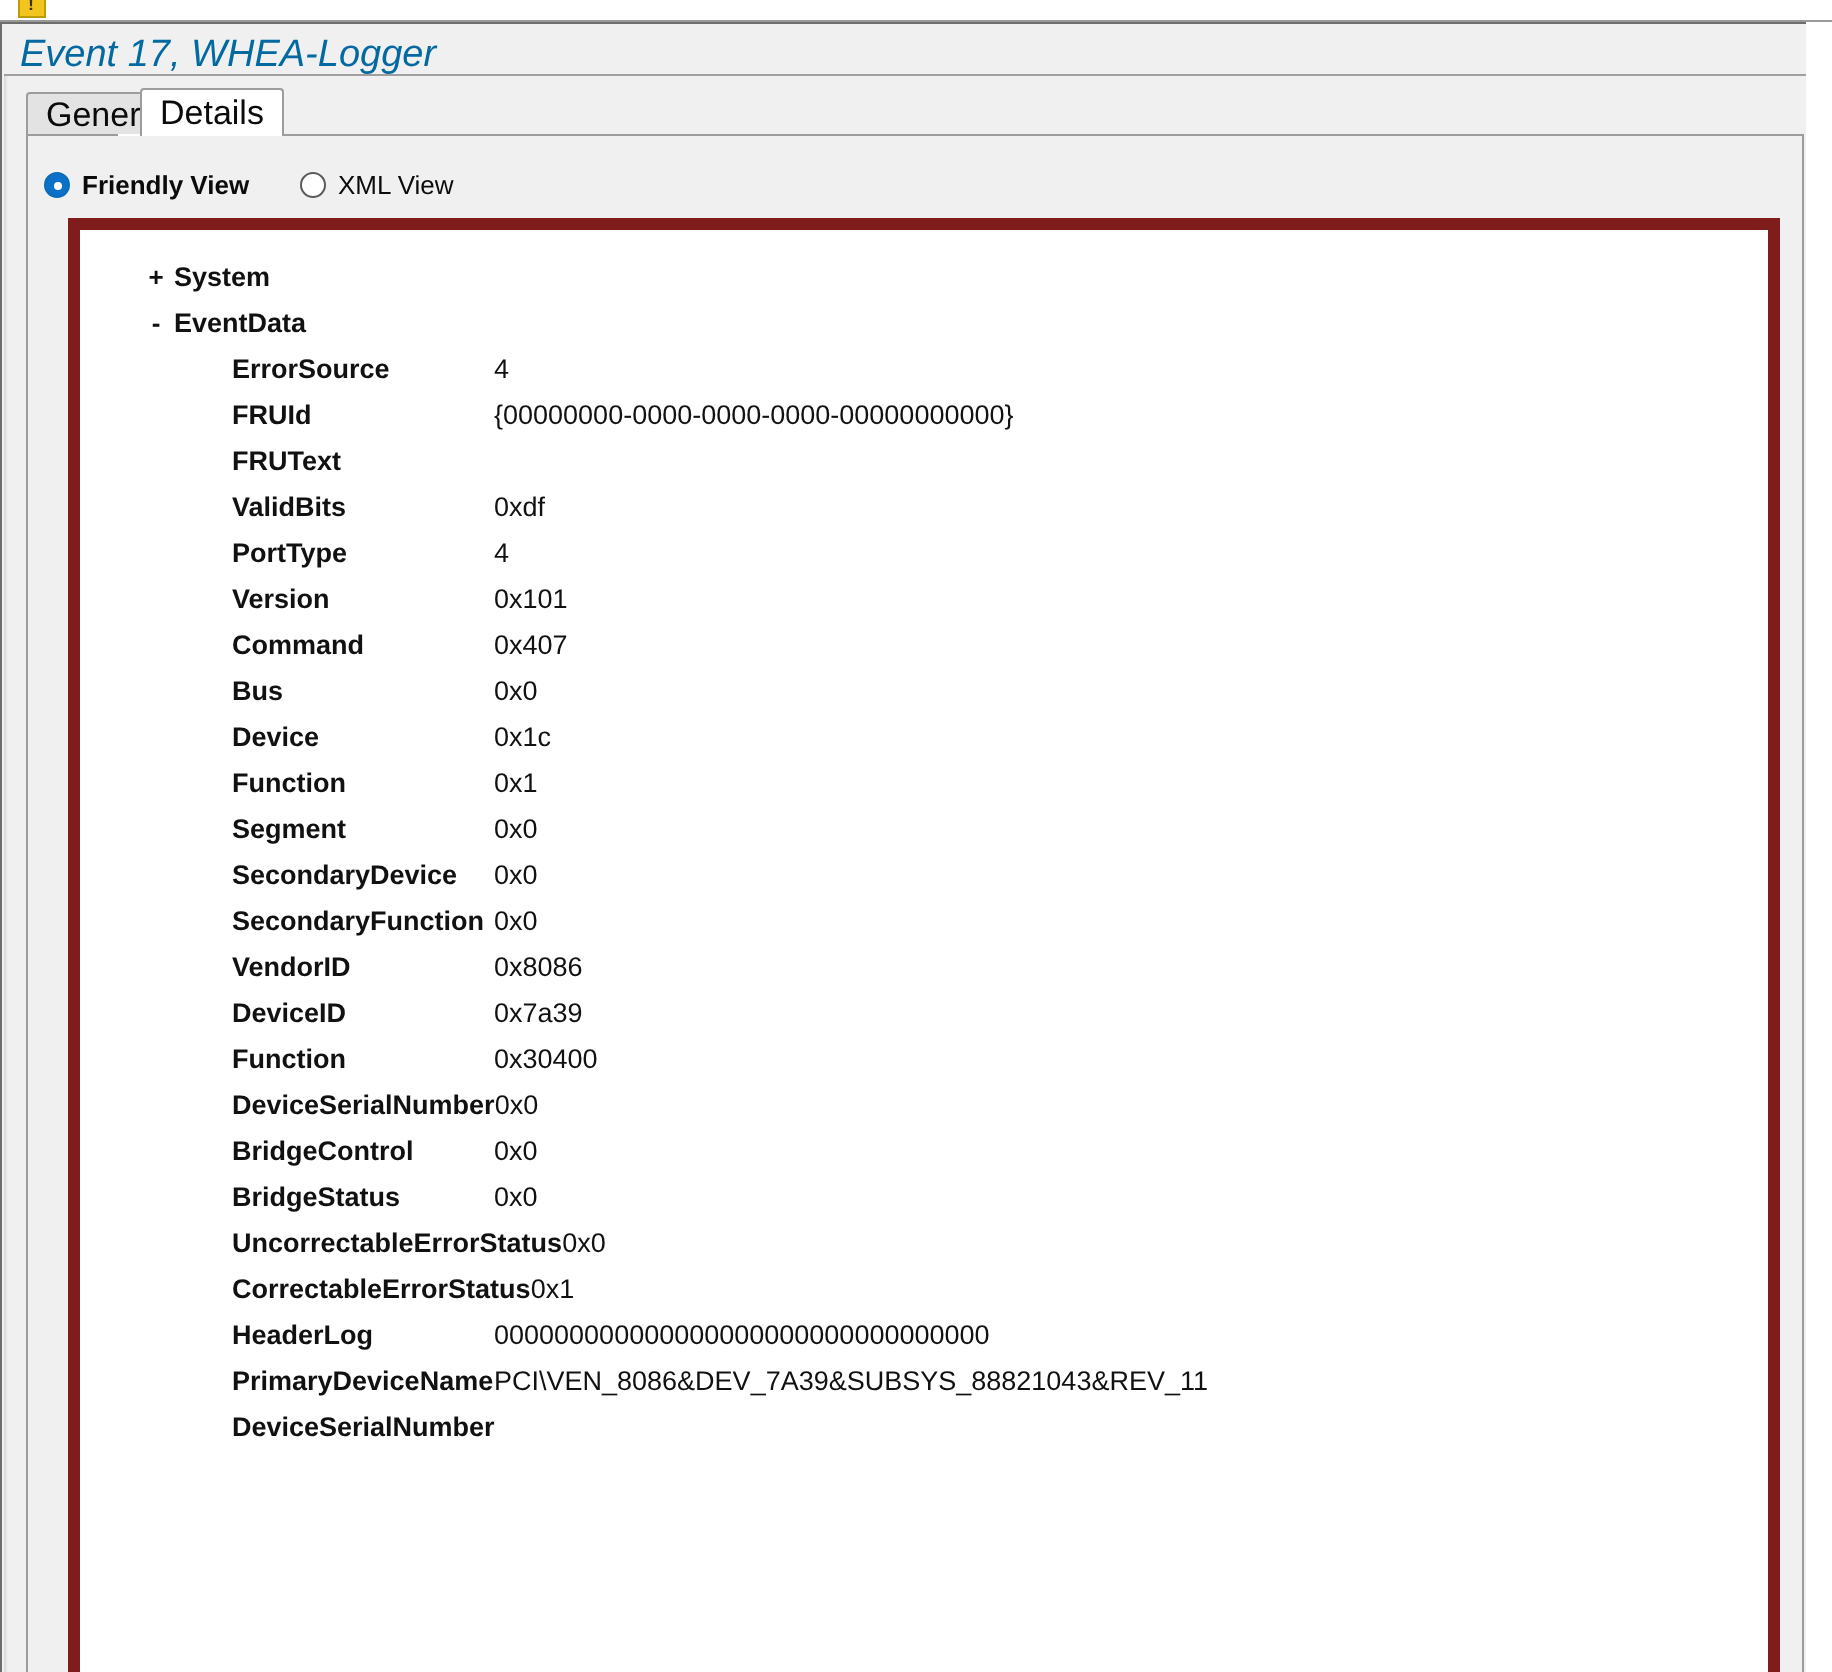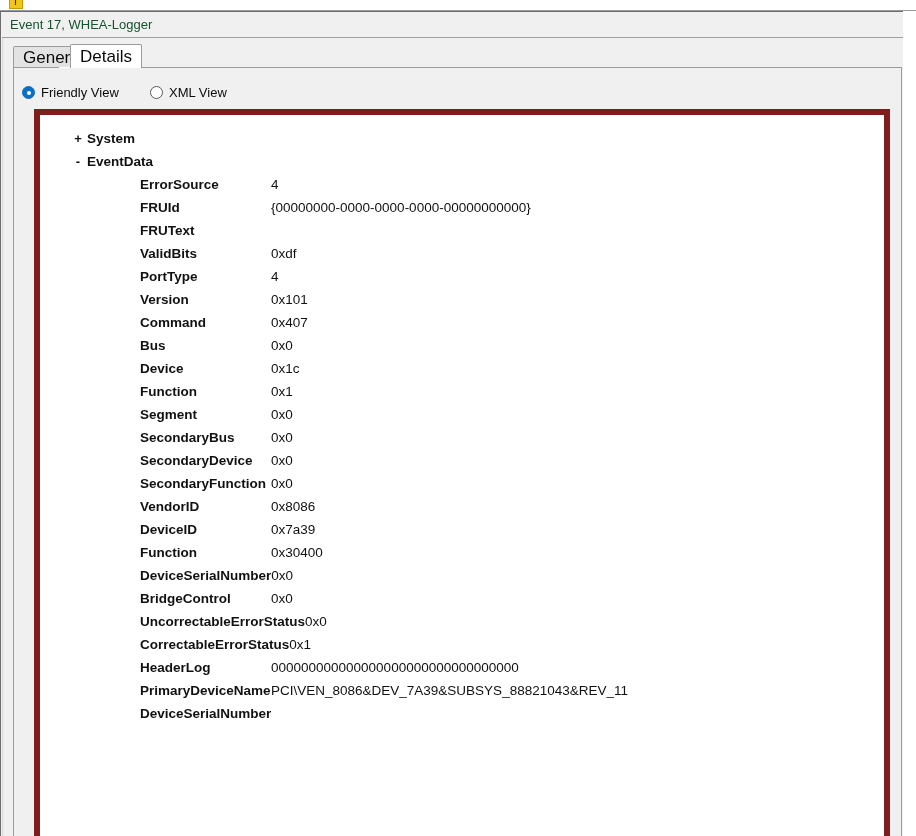--- a/index.html
+++ b/index.html
@@ -83,23 +83,24 @@
     left: 1px; top: 0;
     right: 0;
     height: 26px;
     background: #f0f0f0;
     border-bottom: 1px solid #9f9f9f;
     box-sizing: border-box;
   }
   .dialog-title {
     position: absolute;
     left: 8px; top: 5px;
-    font-size: 13px;
-    color: #14532d;
-    white-space: nowrap;
+    font-size: 19px;
+    color: #0369a1;
+    white-space: nowrap;
+    font-style: italic;
   }
 
   
   .tabstrip {
     position: absolute;
     left: 12px; top: 32px;
     width: 889px;
     height: 24px;
   }
   .tab {
@@ -150,21 +151,21 @@
     position: absolute;
     left: 8px; top: 17px;
     height: 20px;
   }
   .radio {
     position: absolute;
     top: 0;
     height: 18px;
     white-space: nowrap;
   }
-  .radio-friendly { left: 0; }
+  .radio-friendly { left: 0; font-weight: bold; }
   .radio-xml { left: 128px; }
   .radio-mark {
     display: inline-block;
     width: 13px; height: 13px;
     border-radius: 50%;
     border: 1px solid #5a5a5a;
     background: #ffffff;
     box-sizing: border-box;
     vertical-align: -2px;
     margin-right: 6px;
@@ -222,21 +223,21 @@
   .node-name {
     font-weight: bold;
     font-size: 13.5px;
     color: #111111;
   }
 
   .field-row {
     height: 23px;
     line-height: 23px;
     white-space: nowrap;
-    padding-left: 100px;
+    padding-left: 76px;
     font-size: 13.5px;
   }
   .field-name {
     display: inline-block;
     font-weight: bold;
     color: #111111;
     min-width: 131px;
     font-size: 13.5px;
   }
   .field-value {
@@ -288,28 +289,28 @@
           <div class="field-row"><span class="field-name">FRUId</span><span class="field-value">{00000000-0000-0000-0000-00000000000}</span></div>
           <div class="field-row"><span class="field-name">FRUText</span><span class="field-value"></span></div>
           <div class="field-row"><span class="field-name">ValidBits</span><span class="field-value">0xdf</span></div>
           <div class="field-row"><span class="field-name">PortType</span><span class="field-value">4</span></div>
           <div class="field-row"><span class="field-name">Version</span><span class="field-value">0x101</span></div>
           <div class="field-row"><span class="field-name">Command</span><span class="field-value">0x407</span></div>
           <div class="field-row"><span class="field-name">Bus</span><span class="field-value">0x0</span></div>
           <div class="field-row"><span class="field-name">Device</span><span class="field-value">0x1c</span></div>
           <div class="field-row"><span class="field-name">Function</span><span class="field-value">0x1</span></div>
           <div class="field-row"><span class="field-name">Segment</span><span class="field-value">0x0</span></div>
-          <div class="field-row"><span class="field-name">SecondaryBus</span><span class="field-value">0x0</span></div>
           <div class="field-row"><span class="field-name">SecondaryDevice</span><span class="field-value">0x0</span></div>
           <div class="field-row"><span class="field-name">SecondaryFunction</span><span class="field-value">0x0</span></div>
           <div class="field-row"><span class="field-name">VendorID</span><span class="field-value">0x8086</span></div>
           <div class="field-row"><span class="field-name">DeviceID</span><span class="field-value">0x7a39</span></div>
           <div class="field-row"><span class="field-name">Function</span><span class="field-value">0x30400</span></div>
           <div class="field-row"><span class="field-name">DeviceSerialNumber</span><span class="field-value">0x0</span></div>
           <div class="field-row"><span class="field-name">BridgeControl</span><span class="field-value">0x0</span></div>
+          <div class="field-row"><span class="field-name">BridgeStatus</span><span class="field-value">0x0</span></div>
           <div class="field-row"><span class="field-name">UncorrectableErrorStatus</span><span class="field-value">0x0</span></div>
           <div class="field-row"><span class="field-name">CorrectableErrorStatus</span><span class="field-value">0x1</span></div>
           <div class="field-row"><span class="field-name">HeaderLog</span><span class="field-value">000000000000000000000000000000000</span></div>
           <div class="field-row"><span class="field-name">PrimaryDeviceName</span><span class="field-value">PCI\VEN_8086&amp;DEV_7A39&amp;SUBSYS_88821043&amp;REV_11</span></div>
           <div class="field-row"><span class="field-name">DeviceSerialNumber</span><span class="field-value"></span></div>
         </div>
     </div>
   </div>
 </div>
 

